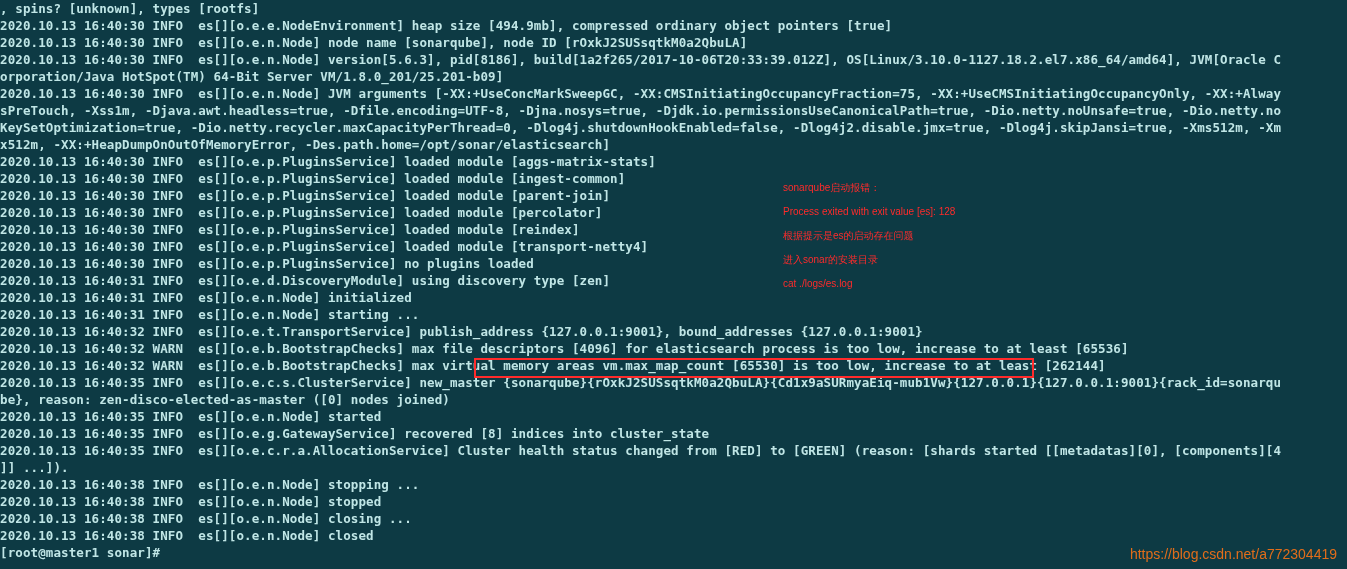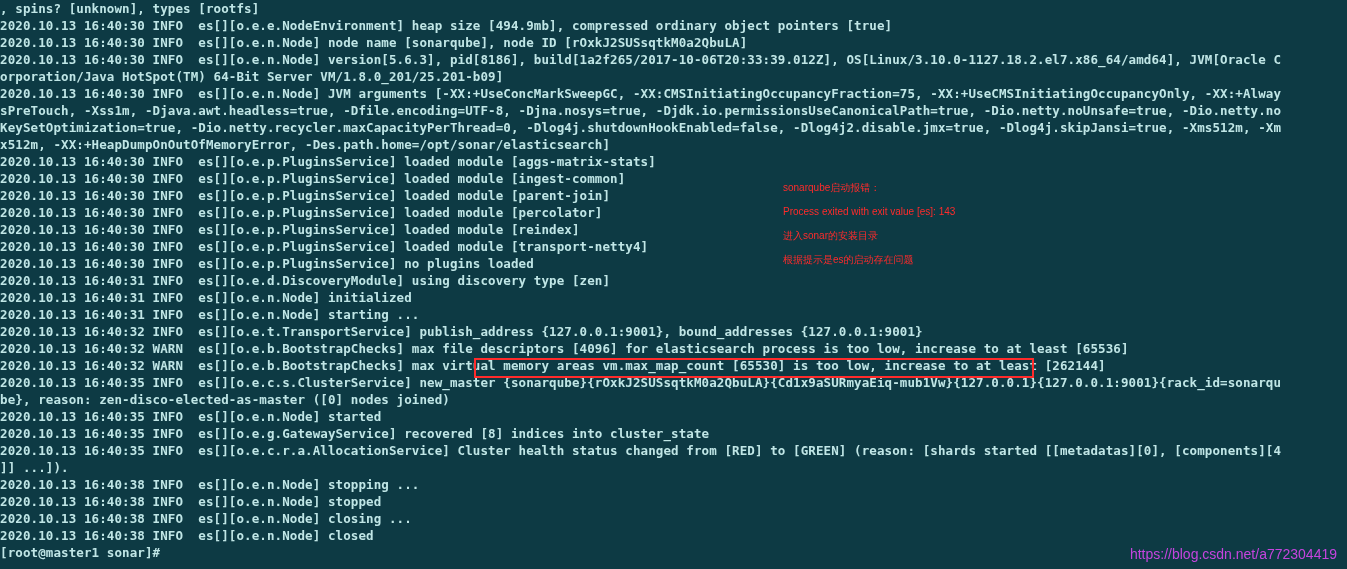--- a/index.html
+++ b/index.html
@@ -32,21 +32,21 @@
   .annot div { white-space: nowrap; }
   .hlbox {
     position: absolute;
     border: 2px solid #ff2b2b;
     box-sizing: border-box;
   }
   .watermark {
     position: absolute;
     right: 10px;
     bottom: 6px;
-    color: #d946ef;
+    color: #f97316;
     font-family: Arial, sans-serif;
     font-size: 14px;
     opacity: 0.9;
   }
 </style>
 </head>
 <body>
 
 <div class="term" id="term">, spins? [unknown], types [rootfs]
 2020.10.13 16:40:30 INFO  es[][o.e.e.NodeEnvironment] heap size [494.9mb], compressed ordinary object pointers [true]
@@ -77,20 +77,21 @@
 2020.10.13 16:40:35 INFO  es[][o.e.c.r.a.AllocationService] Cluster health status changed from [RED] to [GREEN] (reason: [shards started [[metadatas][0], [components][4
 ]] ...]).
 2020.10.13 16:40:38 INFO  es[][o.e.n.Node] stopping ...
 2020.10.13 16:40:38 INFO  es[][o.e.n.Node] stopped
 2020.10.13 16:40:38 INFO  es[][o.e.n.Node] closing ...
 2020.10.13 16:40:38 INFO  es[][o.e.n.Node] closed
 [root@master1 sonar]#</div>
 
 <div class="annot">
   <div>sonarqube启动报错：</div>
-  <div>Process exited with exit value [es]: 143</div>
+  <div>Process exited with exit value [es]: 128</div>
+  <div>根据提示是es的启动存在问题</div>
   <div>进入sonar的安装目录</div>
-  <div>根据提示是es的启动存在问题</div>
+  <div>cat ./logs/es.log</div>
 </div>
 
 <div class="hlbox" id="hlbox" style="top: 358px; left: 474px; width: 560px; height: 20px;"></div>
 
 <div class="watermark">https://blog.csdn.net/a772304419</div>
 
 </body></html>

